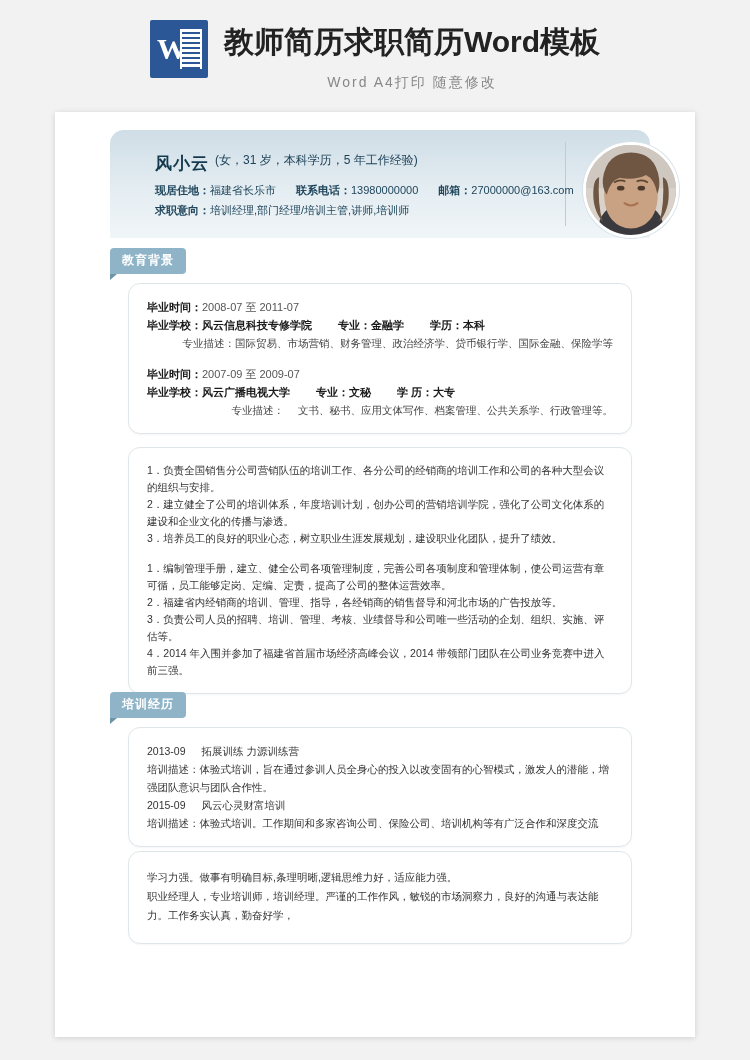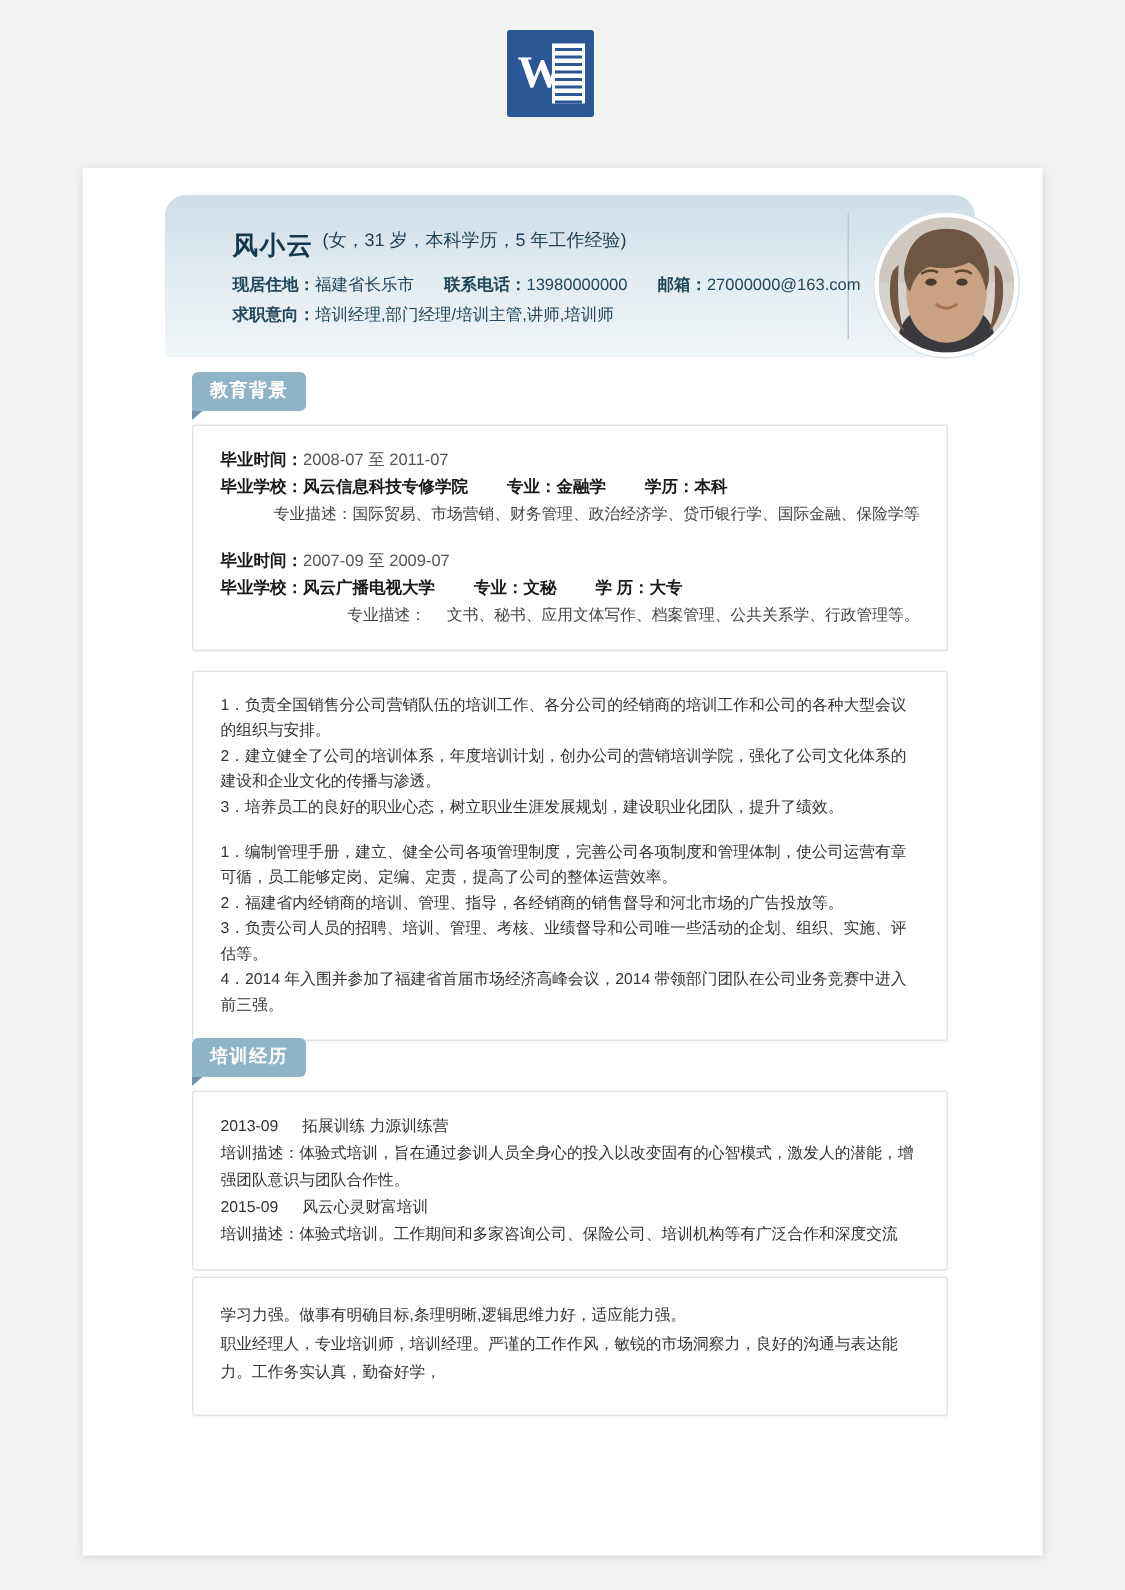--- a/index.html
+++ b/index.html
@@ -82,25 +82,25 @@
   .tag {
     position: relative; display: inline-block;
     background: #8fb4c8; color: #fff; font-size: 12px; font-weight: bold;
     padding: 4px 12px 5px 12px; border-radius: 4px 4px 4px 0;
     letter-spacing: 1px;
   }
   .tag:after {
     content: ""; position: absolute; left: 0; bottom: -6px;
     border-left: 7px solid #6e94a8; border-bottom: 6px solid transparent;
   }
-  .tag-wrap { margin-left: 18px; }
+  .tag-wrap { }
 
   .card {
     margin-top: 9px; margin-left: 18px; width: 504px;
-    border: 1px solid #dfe6ea; border-radius: 2px;
+    border: 1px solid #dfe6ea; border-radius: 12px;
     background: #fff; padding: 14px 18px 14px 18px;
     box-shadow: 0 1px 2px rgba(0,0,0,0.04);
   }
   .row { font-size: 11px; color: #333; line-height: 18px; }
   .row.small { font-size: 10.5px; color: #444; text-align: right; }
   .row b { font-weight: bold; color: #1a1a1a; }
   .gap-s { display: inline-block; width: 14px; }
   .gap-m { display: inline-block; width: 26px; }
   .block-space { height: 13px; }
   .date-faint { color: #555; }
@@ -130,20 +130,24 @@
           <i></i>
             <i></i>
             <i></i>
             <i></i>
             <i></i>
             <i></i>
             <i></i>
             <i></i>
             <i></i>
         </div>
+      </div>
+      <div class="header-text">
+        <div class="header-title">教师简历求职简历Word模板</div>
+        <div class="header-sub">Word A4打印 随意修改</div>
       </div>
     </div>
   </div>
 
   <div class="paper">
 
     <div class="banner">
       <div class="banner-line"></div>
 
       <div class="name-row">

